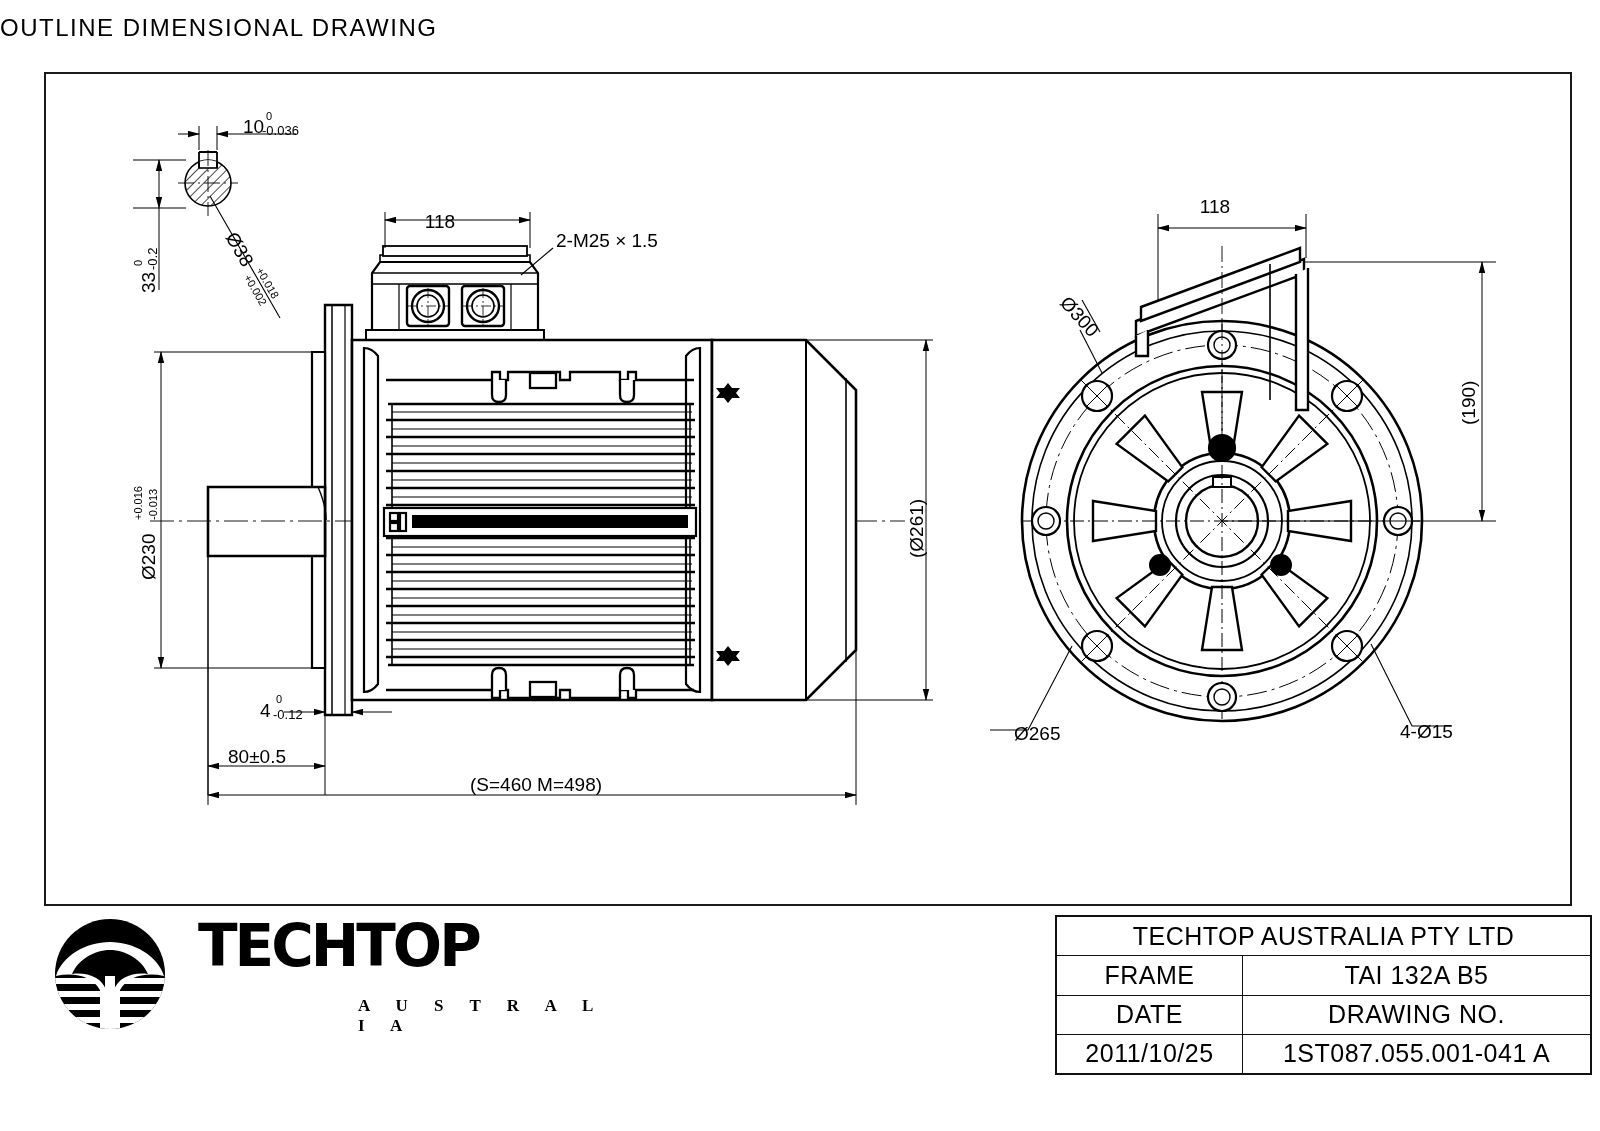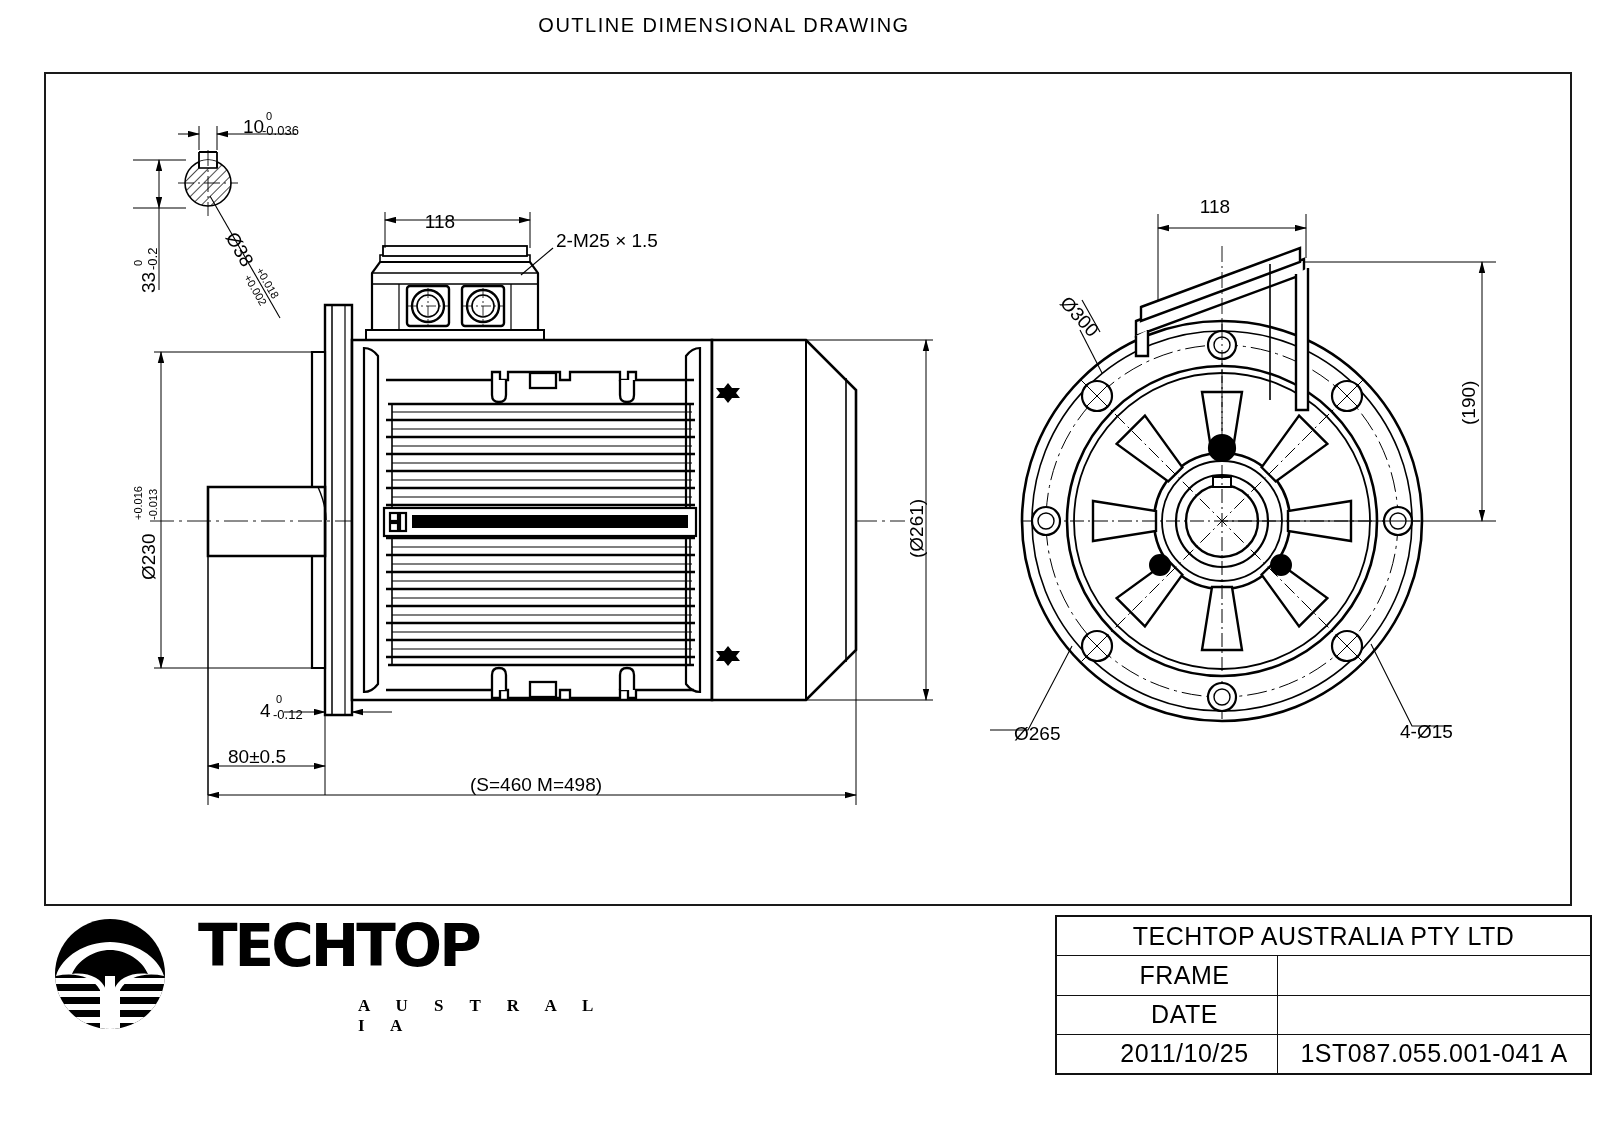--- a/index.html
+++ b/index.html
@@ -1,32 +1,32 @@
 <!DOCTYPE html>
 <html><head>
 <meta charset="utf-8">
 <title>Outline Dimensional Drawing</title>
 <style>
   html,body{margin:0;padding:0;background:#ffffff;}
   body{width:1600px;height:1131px;position:relative;overflow:hidden;
        font-family:"Liberation Sans","DejaVu Sans",sans-serif;color:#000;}
   #root{position:absolute;inset:0;}
-  .title{position:absolute;left:0;top:14px;width:1448px;text-align:center;
-         font-size:20px;letter-spacing:1.5px;font-weight:400;}
+  .title{position:absolute;left:0;top:14px;width:1448px;text-align:left;
+         font-size:24px;letter-spacing:1.5px;font-weight:400;}
   .frame{position:absolute;left:44px;top:72px;width:1528px;height:834px;
          border:2px solid #1a1a1a;box-sizing:border-box;background:#fff;}
   svg.draw{position:absolute;left:0;top:0;width:1600px;height:1131px;overflow:visible;}
   .tblock{position:absolute;left:1035px;top:915px;width:537px;height:160px;
           border:2px solid #111;box-sizing:border-box;display:flex;flex-direction:column;background:#fff;margin-left:20px;}
   .trow{display:flex;flex:1;border-bottom:1px solid #111;}
   .trow:last-child{border-bottom:none;}
   .tcell{display:flex;align-items:center;justify-content:center;
          font-size:25px;letter-spacing:.5px;white-space:nowrap;}
   .tcell.full{flex:1;}
-  .tcell.left{width:185px;border-right:1px solid #111;padding-left:35px;}
+  .tcell.left{width:185px;border-right:1px solid #111;}
   .tcell.right{flex:1;}
   .logo{position:absolute;left:48px;top:916px;width:560px;height:120px;}
   .logo-text{position:absolute;left:150px;top:-4px;font-size:58px;font-weight:bold;
              letter-spacing:-3px;font-family:"DejaVu Sans",sans-serif;}
   .logo-sub{position:absolute;left:310px;top:80px;font-size:17px;letter-spacing:11px;
             font-weight:bold;font-family:Liberation Serif, serif;}
   text{font-family:"Liberation Sans","DejaVu Sans",sans-serif;fill:#000;}
   .dimtxt{font-size:19px;}
   .dimsm{font-size:13px;}
   .dimtiny{font-size:11px;}
@@ -439,23 +439,25 @@
     <div class="logo-text">TECHTOP</div>
     <div class="logo-sub">A U S T R A L I A</div>
   </div>
 
   <div class="tblock">
     <div class="trow">
       <div class="tcell full">TECHTOP AUSTRALIA PTY LTD</div>
     </div>
     <div class="trow">
       <div class="tcell left">FRAME</div>
+      <div class="tcell right">TAI 132A B5</div>
     </div>
     <div class="trow">
       <div class="tcell left">DATE</div>
+      <div class="tcell right">DRAWING NO.</div>
     </div>
     <div class="trow">
       <div class="tcell left">2011/10/25</div>
       <div class="tcell right">1ST087.055.001-041 A</div>
     </div>
   </div>
 
 </div>
 
 </body></html>

